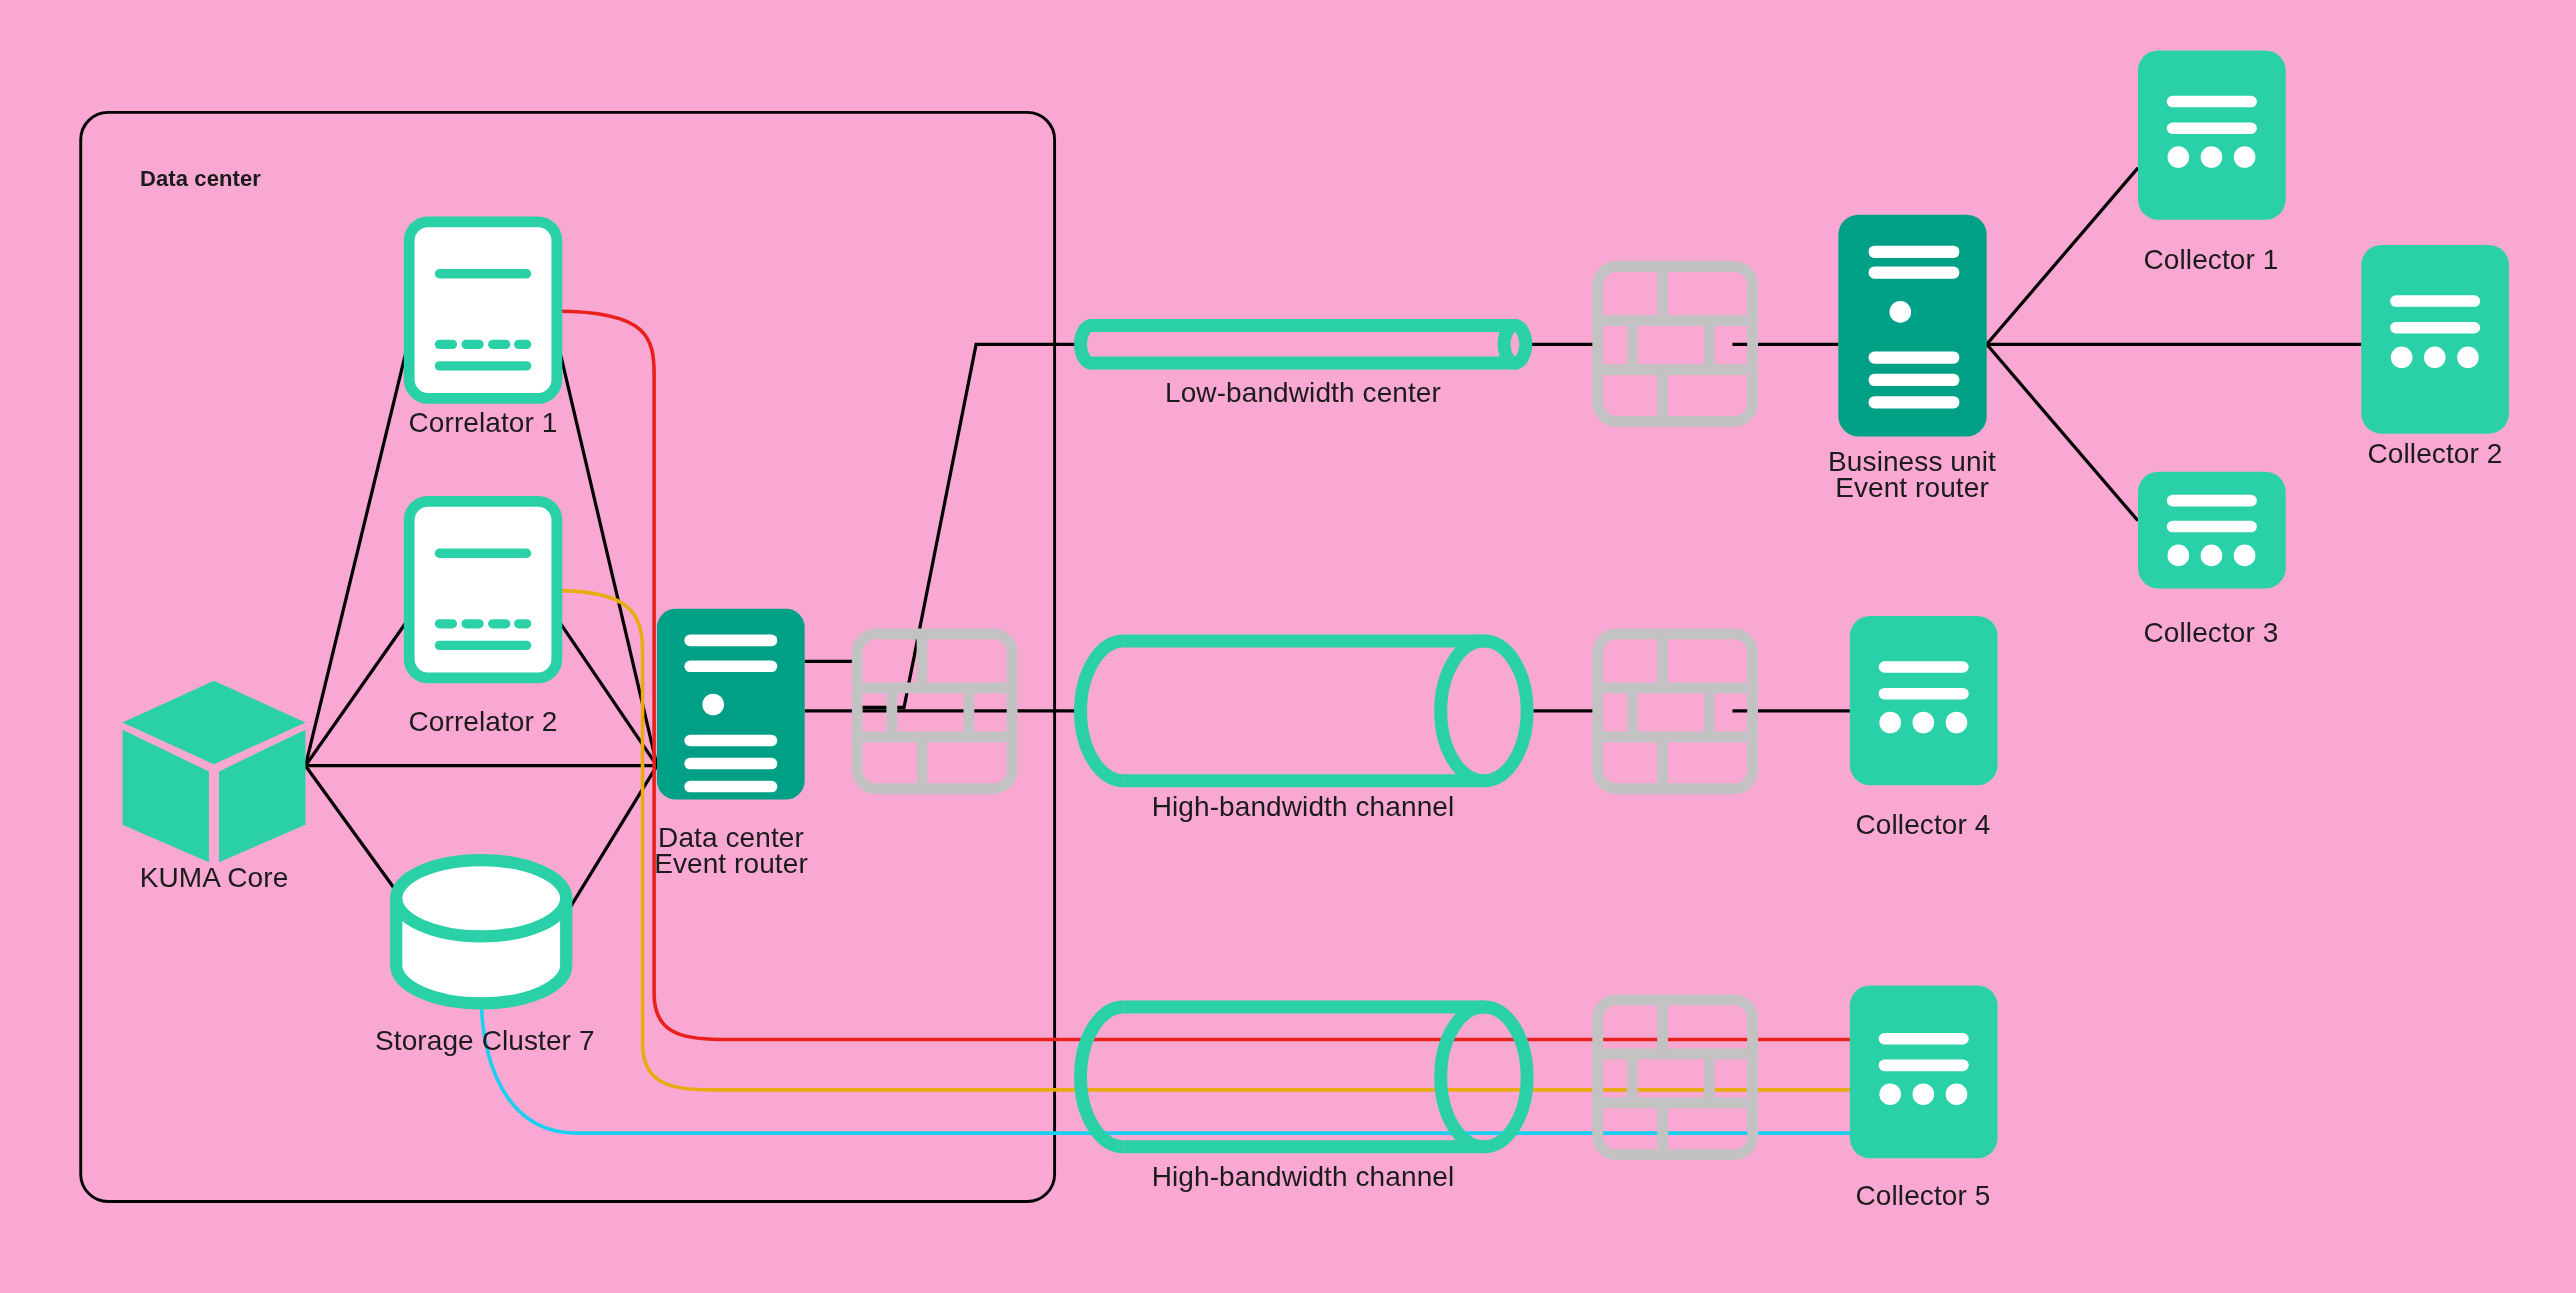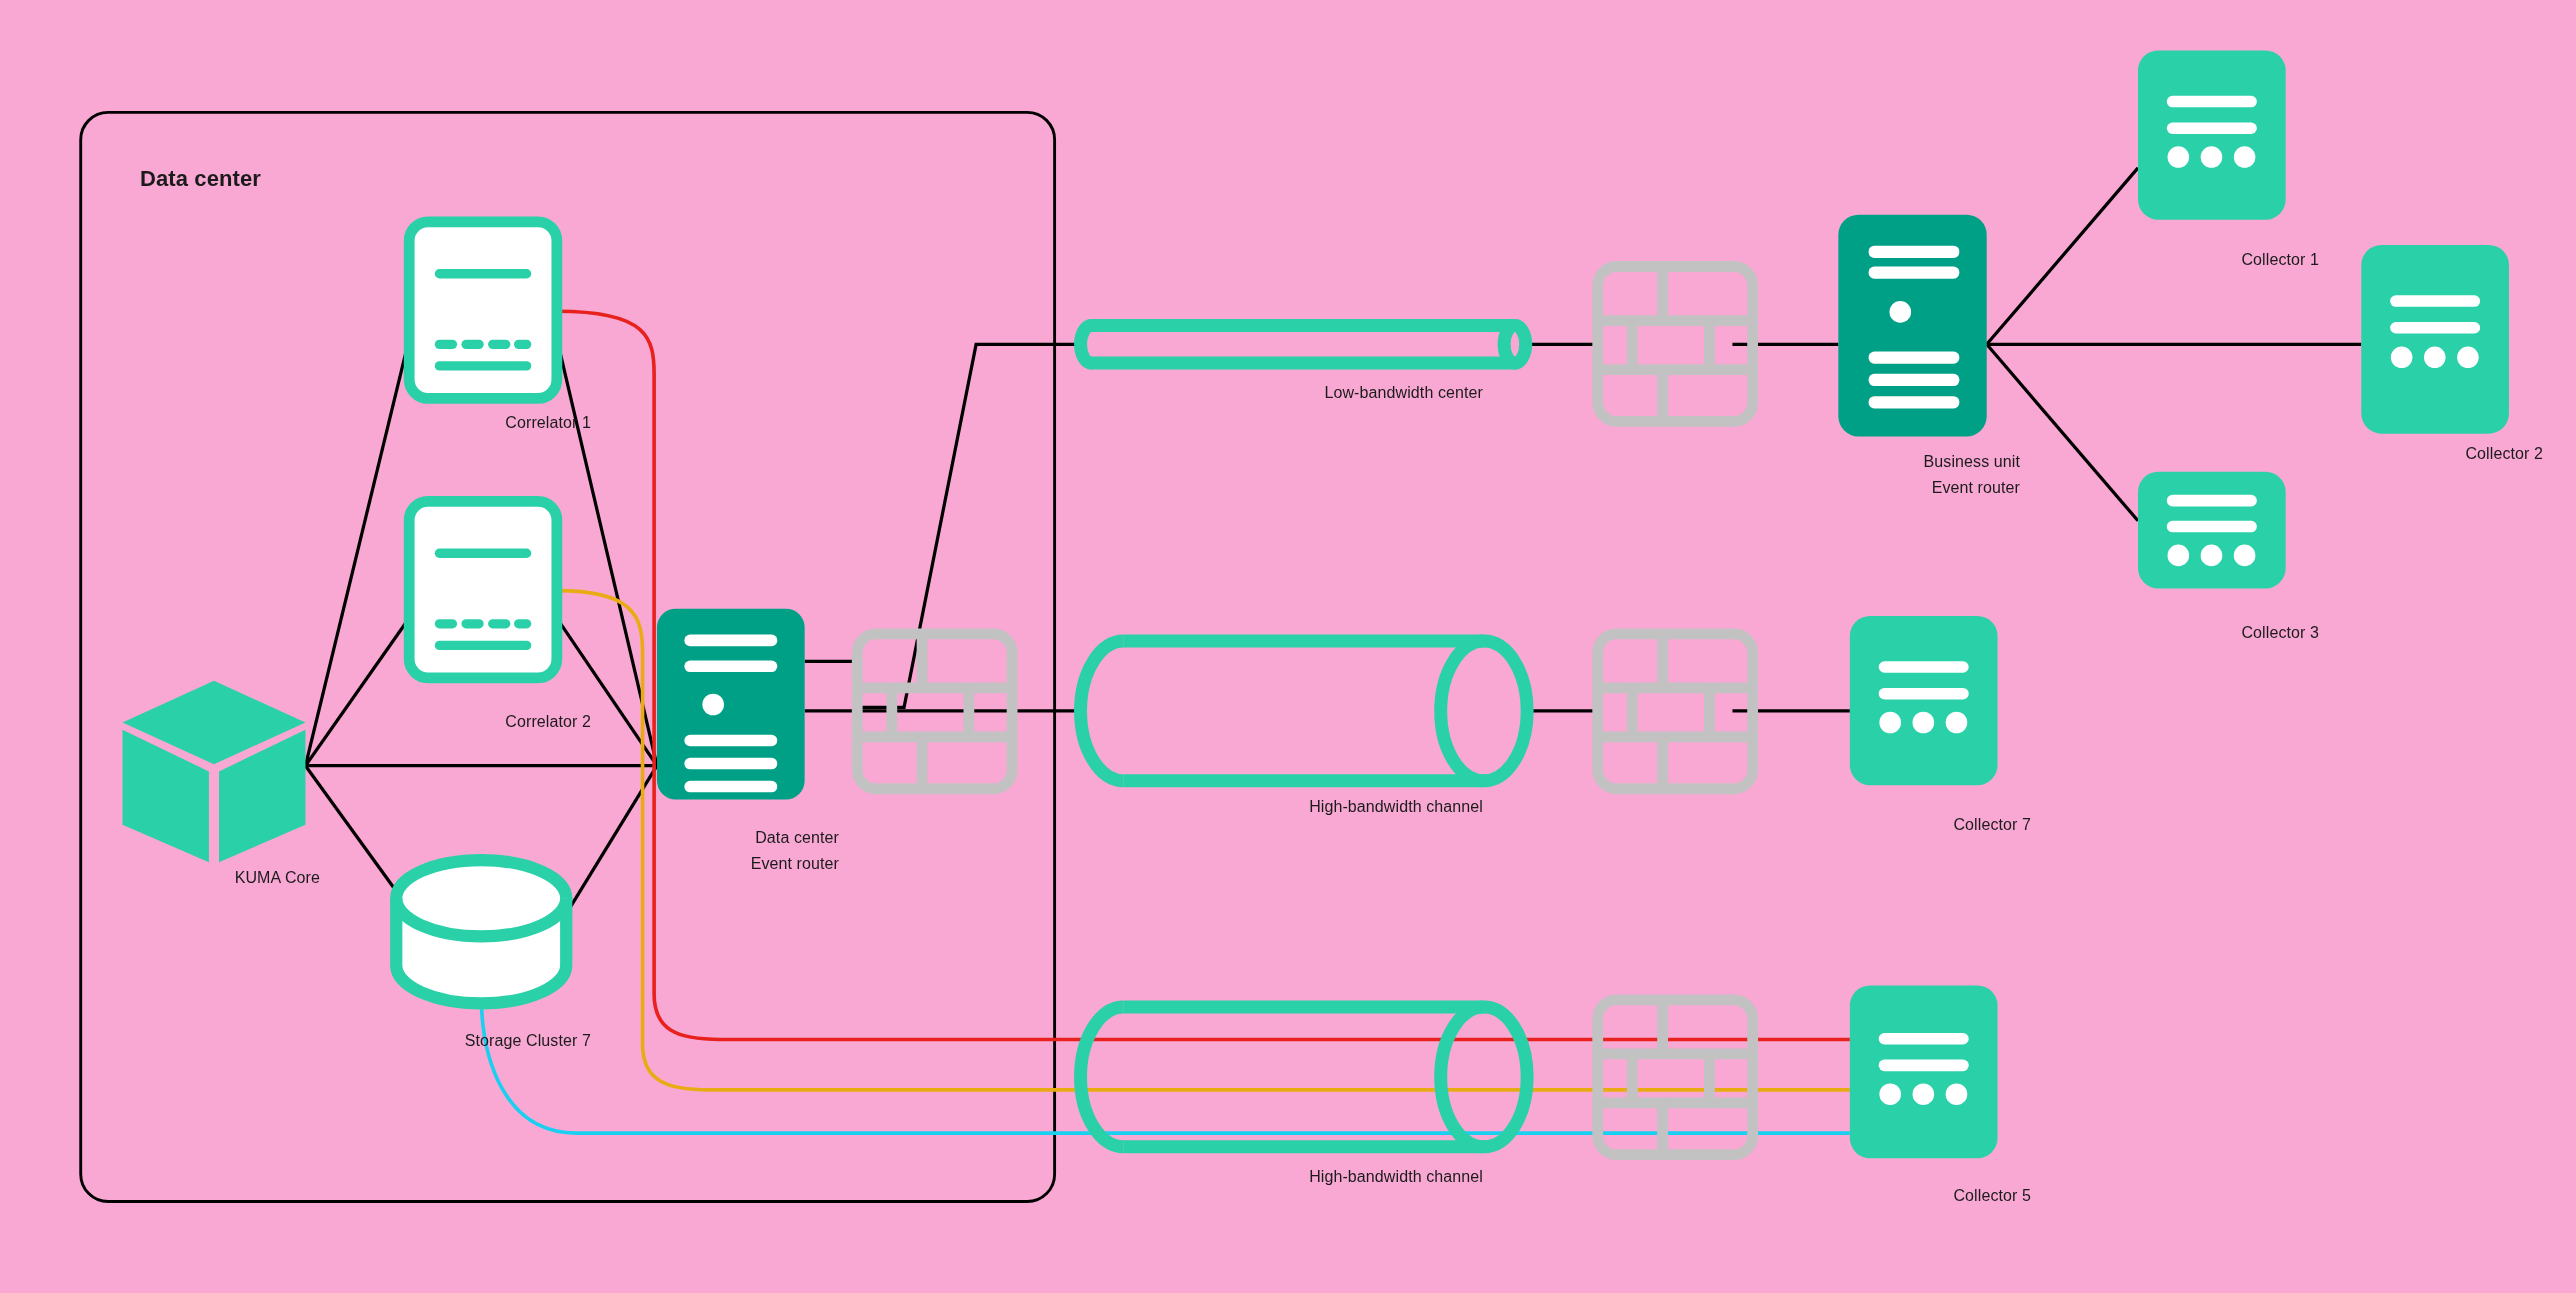--- a/index.html
+++ b/index.html
@@ -18,24 +18,24 @@
   }
   #stage svg.layer{
     position:absolute;
     left:0; top:0;
     width:2576px;
     height:1293px;
     overflow:visible;
   }
   .lbl{
     position:absolute;
-    font-size:16px;
+    font-size:28px;
     line-height:30px;
     color:#1b1b1b;
-    text-align:right;
+    text-align:center;
     white-space:pre;
     letter-spacing:0.1px;
     pointer-events:none;
   }
   .lbl.bold{font-weight:bold;font-size:22px;text-align:left;}
 </style>
 </head>
 <body>
 
 <div id="stage">
@@ -286,21 +286,21 @@
 
   <div class="lbl" style="left:1804px; top:447px; width:216px;">Business unit</div>
   <div class="lbl" style="left:1804px; top:473px; width:216px;">Event router</div>
 
   <div class="lbl" style="left:2103px; top:245px; width:216px;">Collector 1</div>
 
   <div class="lbl" style="left:2327px; top:439px; width:216px;">Collector 2</div>
 
   <div class="lbl" style="left:2103px; top:618px; width:216px;">Collector 3</div>
 
-  <div class="lbl" style="left:1815px; top:810px; width:216px;">Collector 7</div>
+  <div class="lbl" style="left:1815px; top:810px; width:216px;">Collector 4</div>
 
   <div class="lbl" style="left:1815px; top:1181px; width:216px;">Collector 5</div>
 
   <div class="lbl" style="left:1123px; top:378px; width:360px;">Low-bandwidth center</div>
 
   <div class="lbl" style="left:1123px; top:792px; width:360px;">High-bandwidth channel</div>
 
   <div class="lbl" style="left:1123px; top:1162px; width:360px;">High-bandwidth channel</div>
 
 </div>

